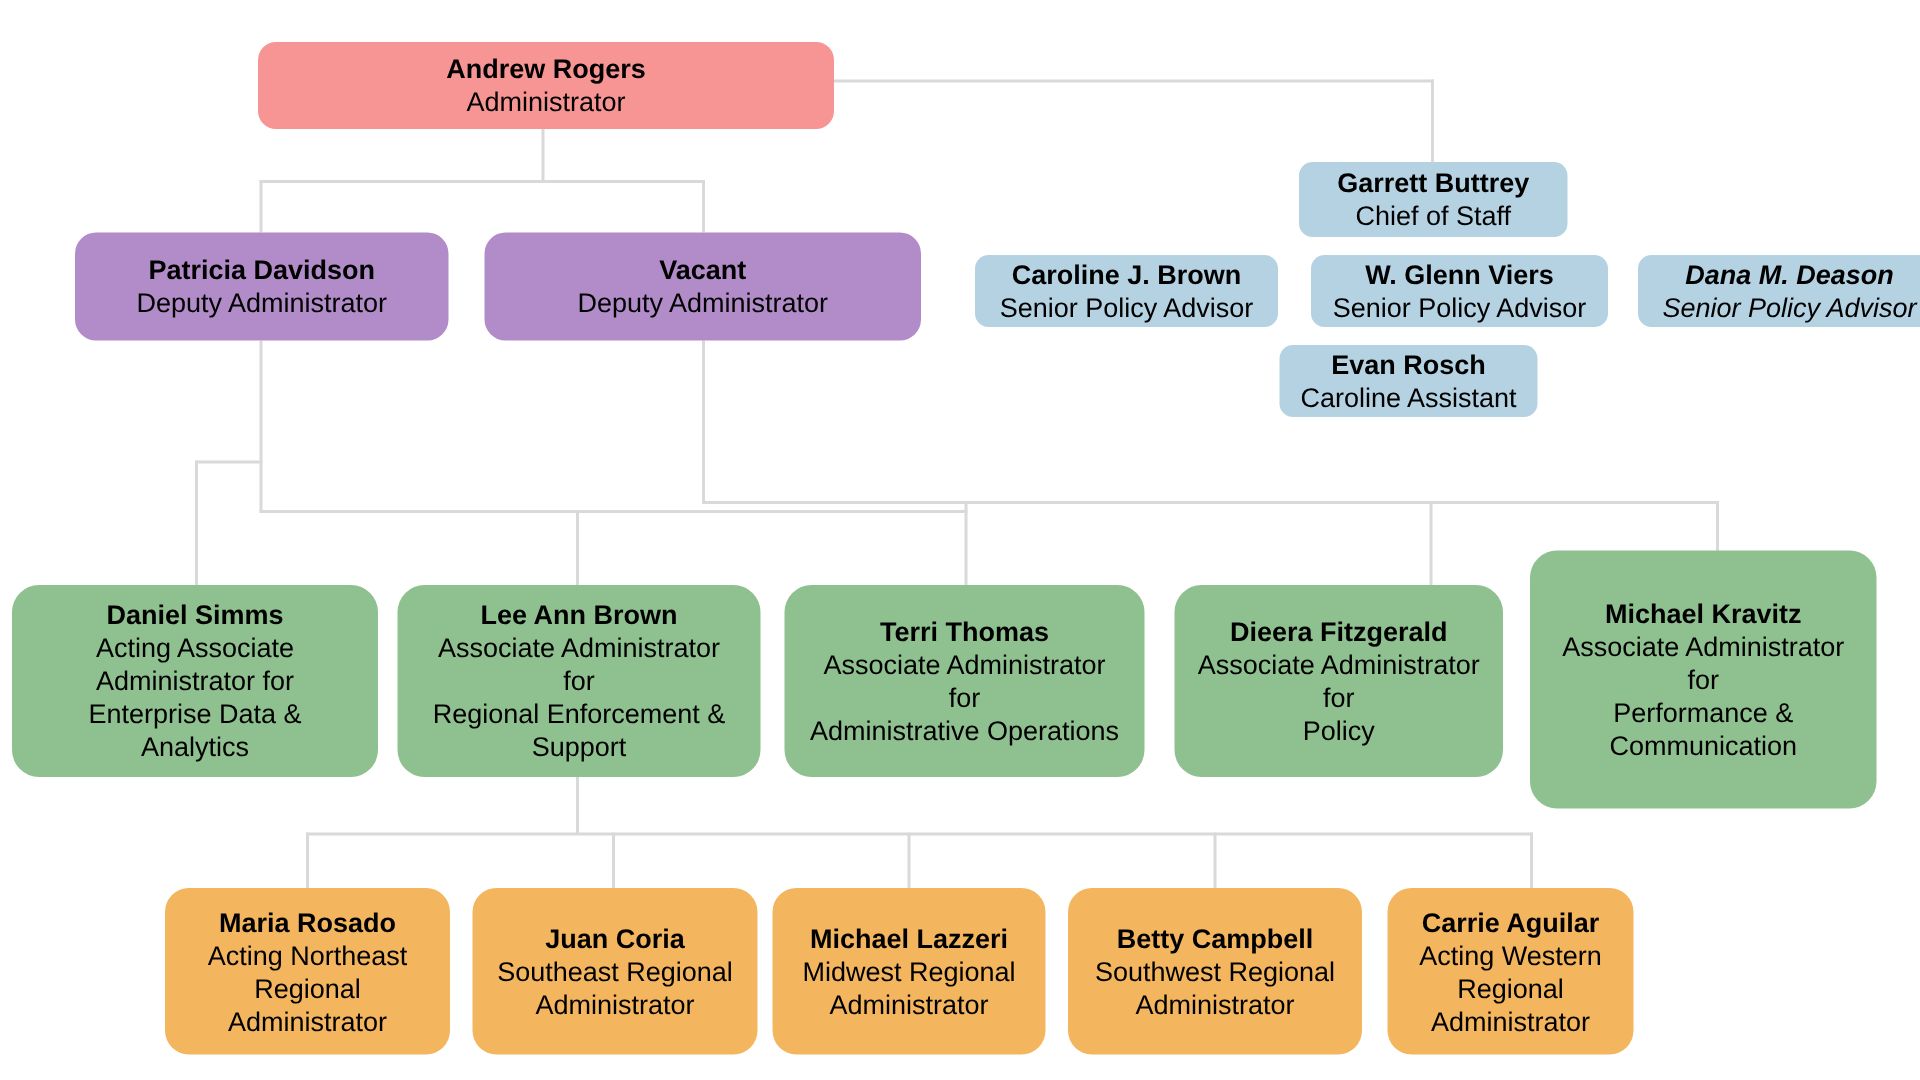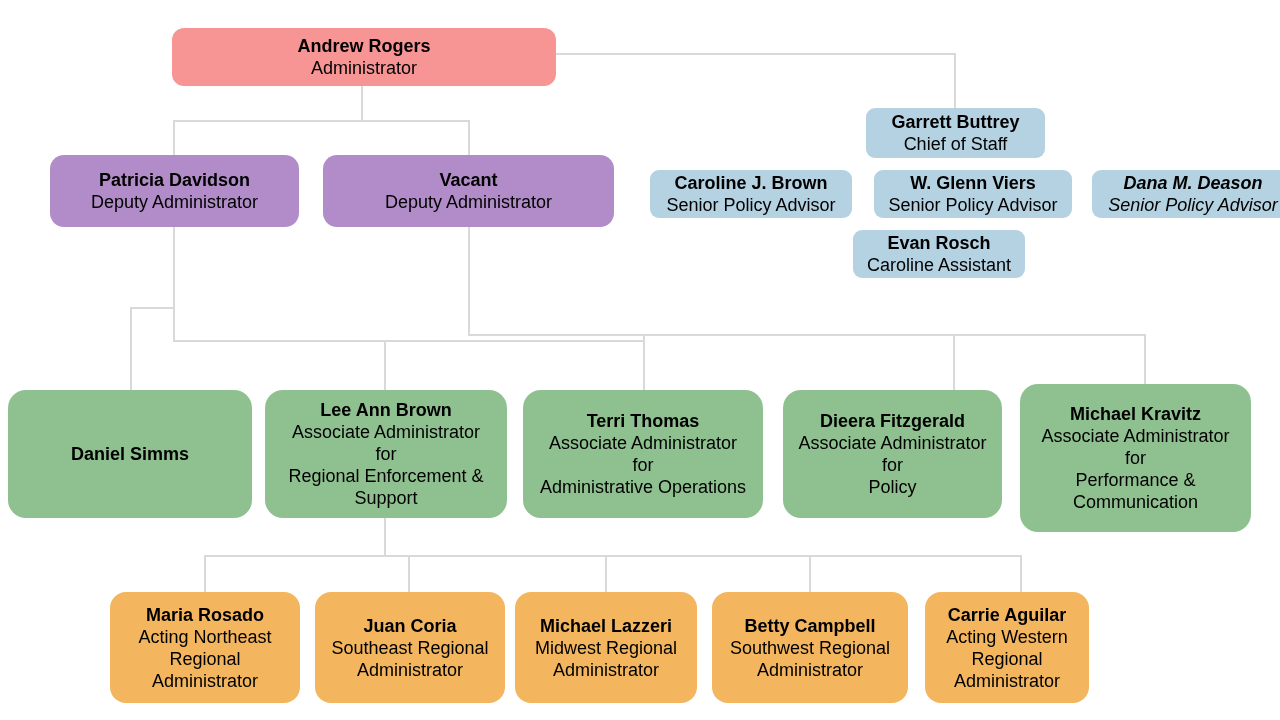--- a/index.html
+++ b/index.html
@@ -44,21 +44,21 @@
   #n-deputy2       { left:323px;  top:155px; width:291px; height:72px; }
   #n-chief         { left:866px;  top:108px; width:179px; height:50px; }
   #n-advisor1      { left:650px;  top:170px; width:202px; height:48px; }
   #n-advisor2      { left:858px;  top:170px; width:198px; height:48px;margin-left:16px; }
   #n-advisor3      { left:1092px; top:170px; width:202px; height:48px;font-style:italic; }
   #n-special       { left:853px;  top:230px; width:172px; height:48px; }
   #n-assoc1        { left:8px;    top:390px; width:244px; height:128px; }
   #n-assoc2        { left:265px;  top:390px; width:242px; height:128px; }
   #n-assoc3        { left:523px;  top:390px; width:240px; height:128px; }
   #n-assoc4        { left:783px;  top:390px; width:219px; height:128px; }
-  #n-assoc5        { left:1020px; top:384px; width:231px; height:148px; }
+  #n-assoc5        { left:1020px; top:367px; width:231px; height:172px; }
   #n-regional1     { left:110px;  top:592px; width:190px; height:111px; }
   #n-regional2     { left:315px;  top:592px; width:190px; height:111px; }
   #n-regional3     { left:515px;  top:592px; width:182px; height:111px; }
   #n-regional4     { left:712px;  top:592px; width:196px; height:111px; }
   #n-regional5     { left:925px;  top:592px; width:164px; height:111px; }
 
   .connector {
     position: absolute;
     background: var(--color-connector, #d9d9d9);
   }
@@ -154,20 +154,24 @@
     <span class="p-title">Senior Policy Advisor</span>
   </div>
 
   <div class="org-box lv-staff" id="n-special">
     <span class="p-name">Evan Rosch</span>
     <span class="p-title">Caroline Assistant</span>
   </div>
 
   <div class="org-box lv-associate" id="n-assoc1">
     <span class="p-name">Daniel Simms</span>
+    <span class="p-title">Acting Associate
+Administrator for
+Enterprise Data &amp;
+Analytics</span>
   </div>
 
   <div class="org-box lv-associate" id="n-assoc2">
     <span class="p-name">Lee Ann Brown</span>
     <span class="p-title">Associate Administrator
 for
 Regional Enforcement &amp;
 Support</span>
   </div>
 

